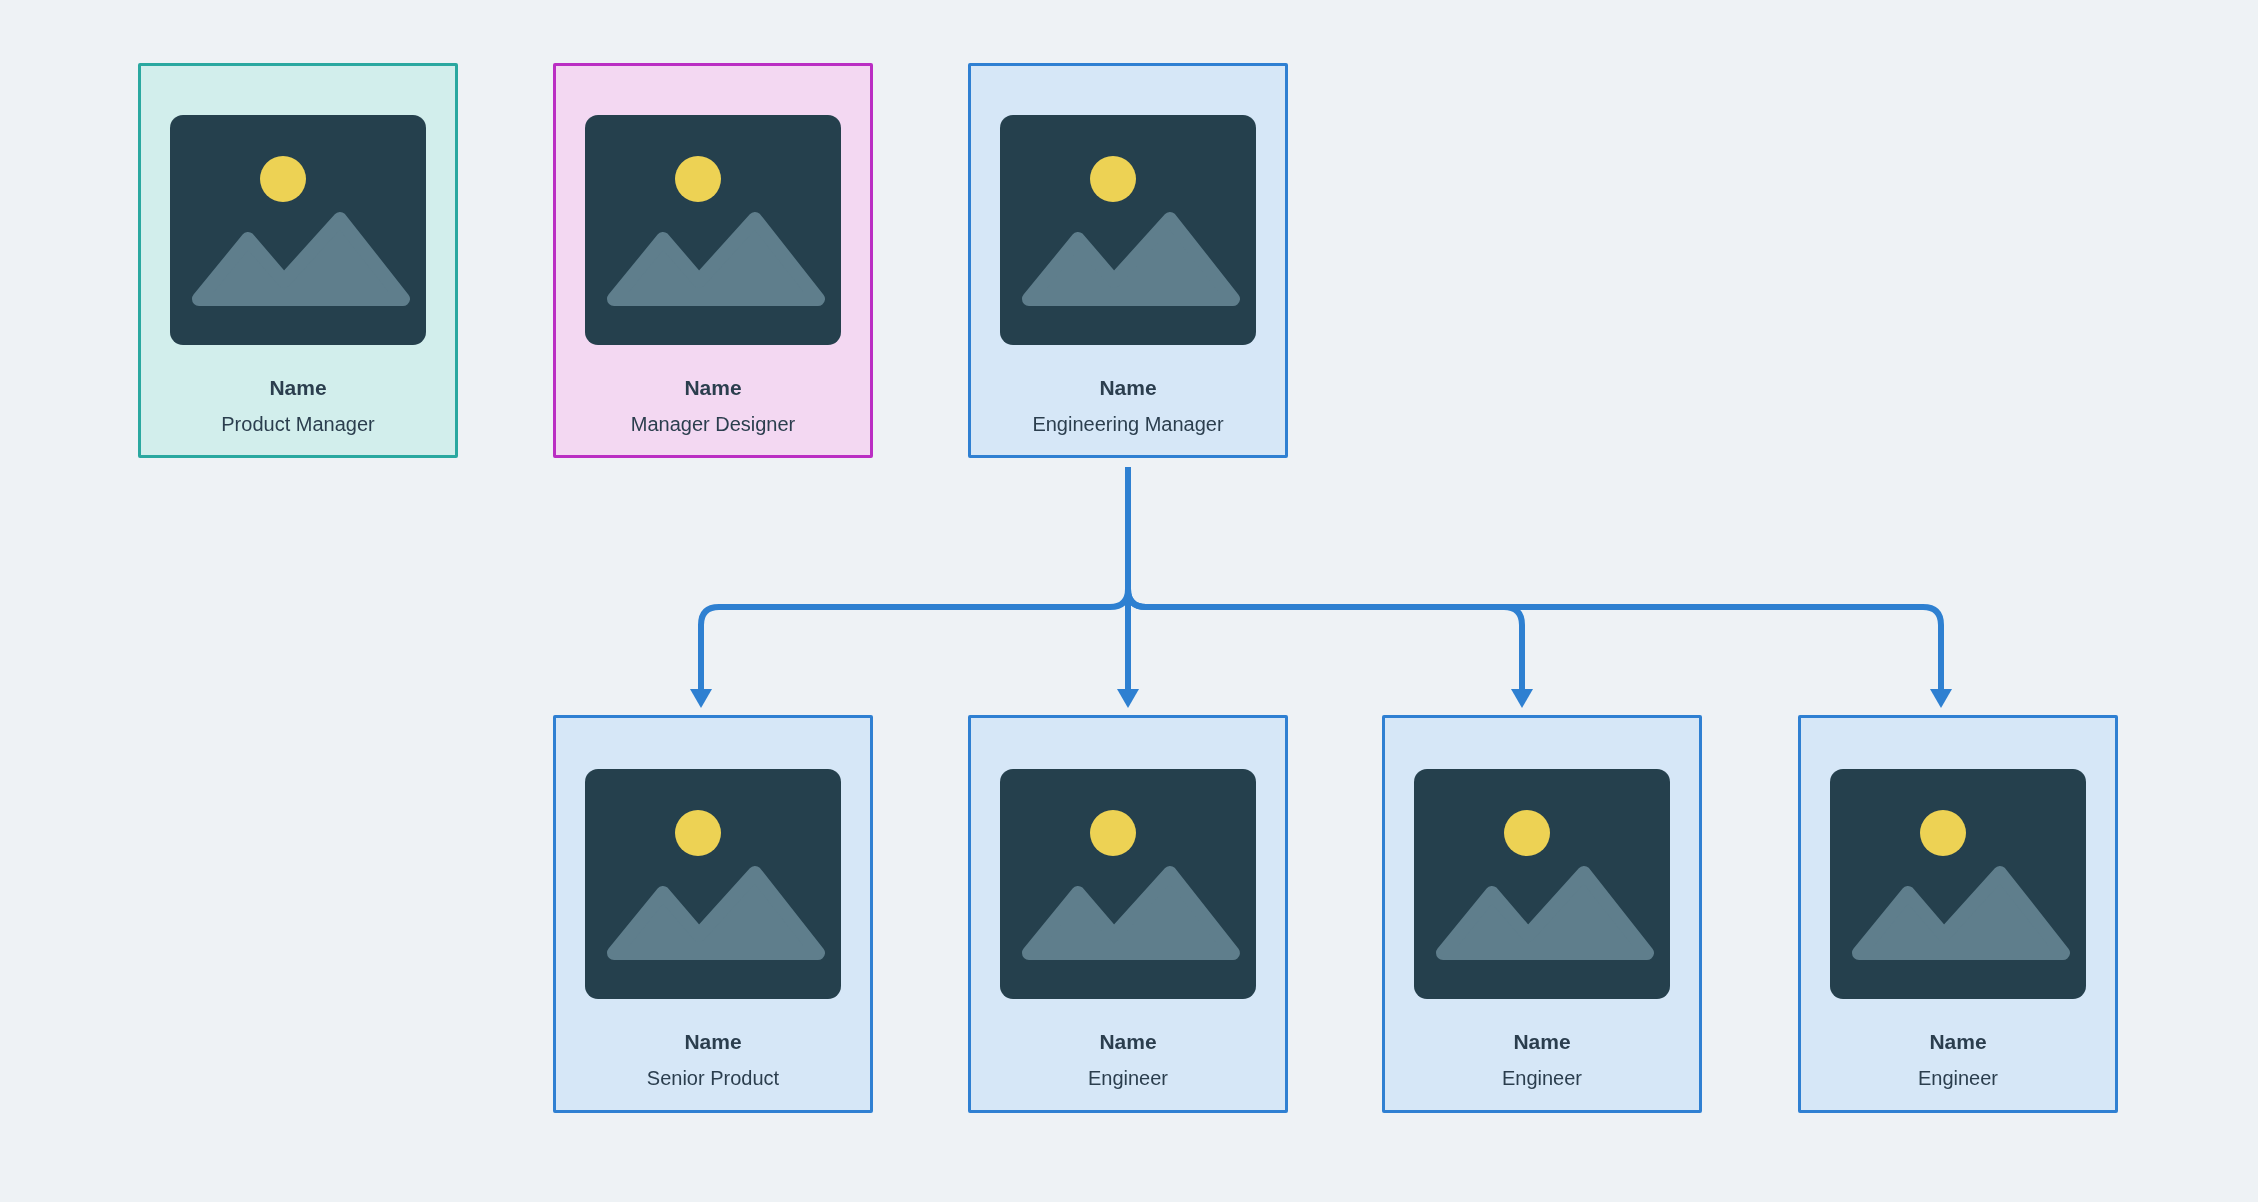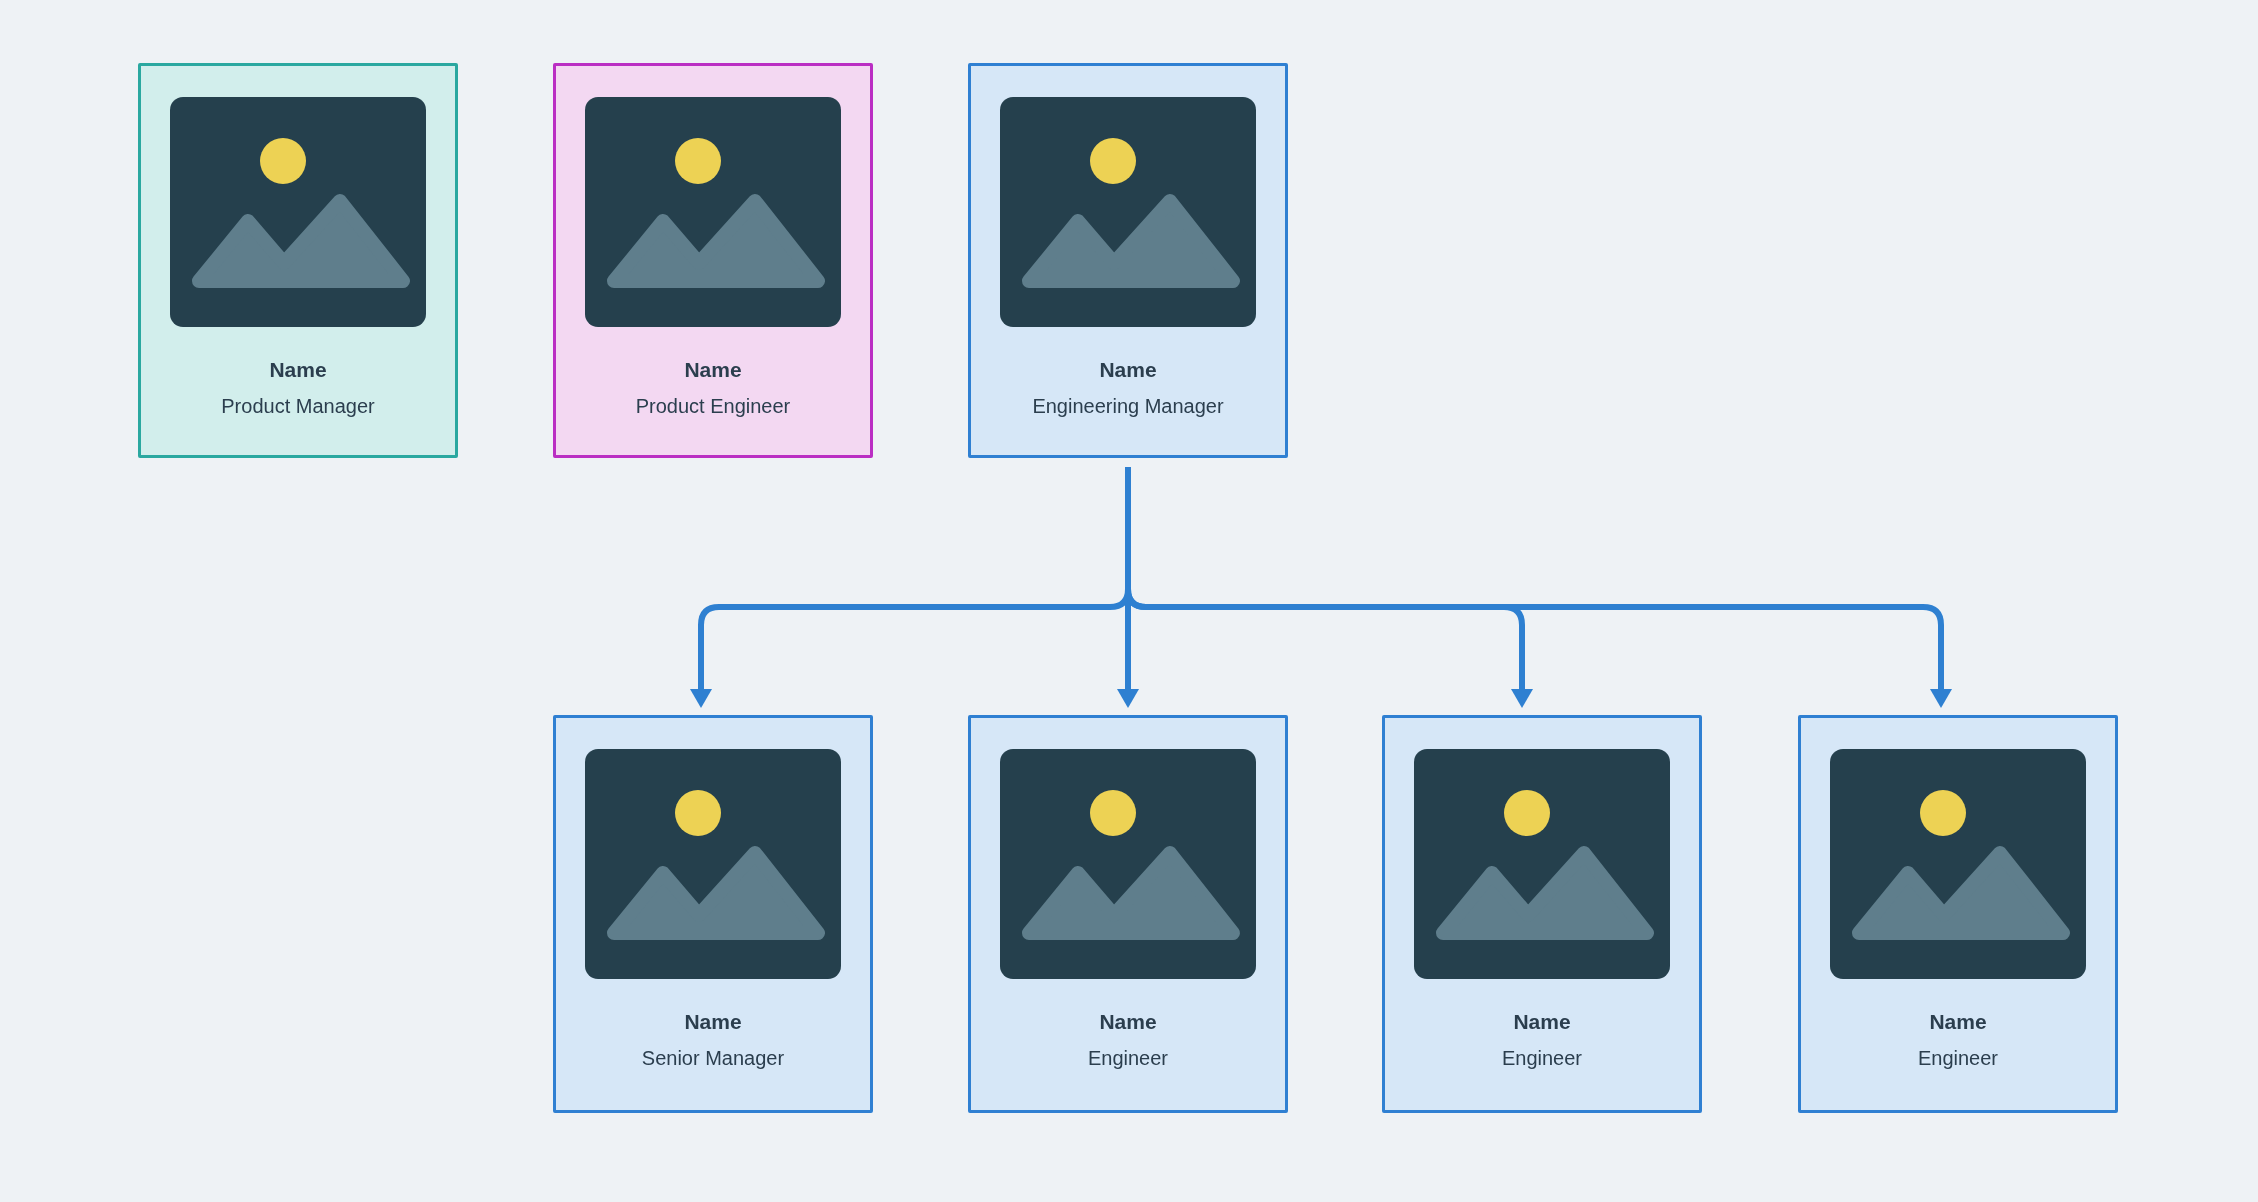--- a/index.html
+++ b/index.html
@@ -8,21 +8,21 @@
     background:var(--canvas-bg,#eef2f5);
     font-family:"Liberation Sans","DejaVu Sans",sans-serif;
     position:relative;overflow:hidden;
   }
   .stage{position:absolute;inset:0;}
   svg.connectors{position:absolute;left:0;top:0;width:2258px;height:1202px;}
   .card{
     position:absolute;width:320px;
     border:3px solid #888;border-radius:2px;
     box-sizing:border-box;
-    display:flex;flex-direction:column;align-items:center;
+    display:flex;flex-direction:column;align-items:center;justify-content:center;
   }
   .card.top-row{top:63px;height:395px;}
   .card.bottom-row{top:715px;height:398px;}
   .ph{width:256px;height:230px;margin-top:31px;display:block;flex:0 0 auto;}
   .name{
     margin-top:30px;font-size:21px;font-weight:700;line-height:26px;
     color:var(--text-color,#2b3e4e);text-align:center;
   }
   .role{
     margin-top:10px;font-size:20px;font-weight:400;line-height:26px;
@@ -59,41 +59,41 @@
     <div class="role">Product Manager</div>
   </div>
 
   <div class="card top-row" style="left: 553px; border-color: rgb(186, 46, 195); background: rgb(243, 216, 242);">
     <svg class="ph" viewBox="0 0 256 230">
       <rect x="0" y="0" width="256" height="230" rx="13" fill="#25404d"></rect>
       <circle cx="113" cy="64" r="23" fill="#edd254"></circle>
       <path stroke-width="14" stroke-linejoin="round" d="M29 184 L78 124 L114 166 L170 104 L233 184 Z" fill="#5f7e8c" stroke="#5f7e8c"></path>
     </svg>
     <div class="name">Name</div>
-    <div class="role">Product Engineer</div>
+    <div class="role">Manager Designer</div>
   </div>
 
   <div class="card top-row" style="left: 968px; border-color: rgb(47, 128, 210); background: rgb(214, 231, 247);">
     <svg class="ph" viewBox="0 0 256 230">
       <rect x="0" y="0" width="256" height="230" rx="13" fill="#25404d"></rect>
       <circle cx="113" cy="64" r="23" fill="#edd254"></circle>
       <path stroke-width="14" stroke-linejoin="round" d="M29 184 L78 124 L114 166 L170 104 L233 184 Z" fill="#5f7e8c" stroke="#5f7e8c"></path>
     </svg>
     <div class="name">Name</div>
     <div class="role">Engineering Manager</div>
   </div>
 
   <div class="card bottom-row" style="left: 553px; border-color: rgb(47, 128, 210); background: rgb(214, 231, 247);">
     <svg class="ph" viewBox="0 0 256 230">
       <rect x="0" y="0" width="256" height="230" rx="13" fill="#25404d"></rect>
       <circle cx="113" cy="64" r="23" fill="#edd254"></circle>
       <path stroke-width="14" stroke-linejoin="round" d="M29 184 L78 124 L114 166 L170 104 L233 184 Z" fill="#5f7e8c" stroke="#5f7e8c"></path>
     </svg>
     <div class="name">Name</div>
-    <div class="role">Senior Manager</div>
+    <div class="role">Senior Product</div>
   </div>
 
   <div class="card bottom-row" style="left: 968px; border-color: rgb(47, 128, 210); background: rgb(214, 231, 247);">
     <svg class="ph" viewBox="0 0 256 230">
       <rect x="0" y="0" width="256" height="230" rx="13" fill="#25404d"></rect>
       <circle cx="113" cy="64" r="23" fill="#edd254"></circle>
       <path stroke-width="14" stroke-linejoin="round" d="M29 184 L78 124 L114 166 L170 104 L233 184 Z" fill="#5f7e8c" stroke="#5f7e8c"></path>
     </svg>
     <div class="name">Name</div>
     <div class="role">Engineer</div>

